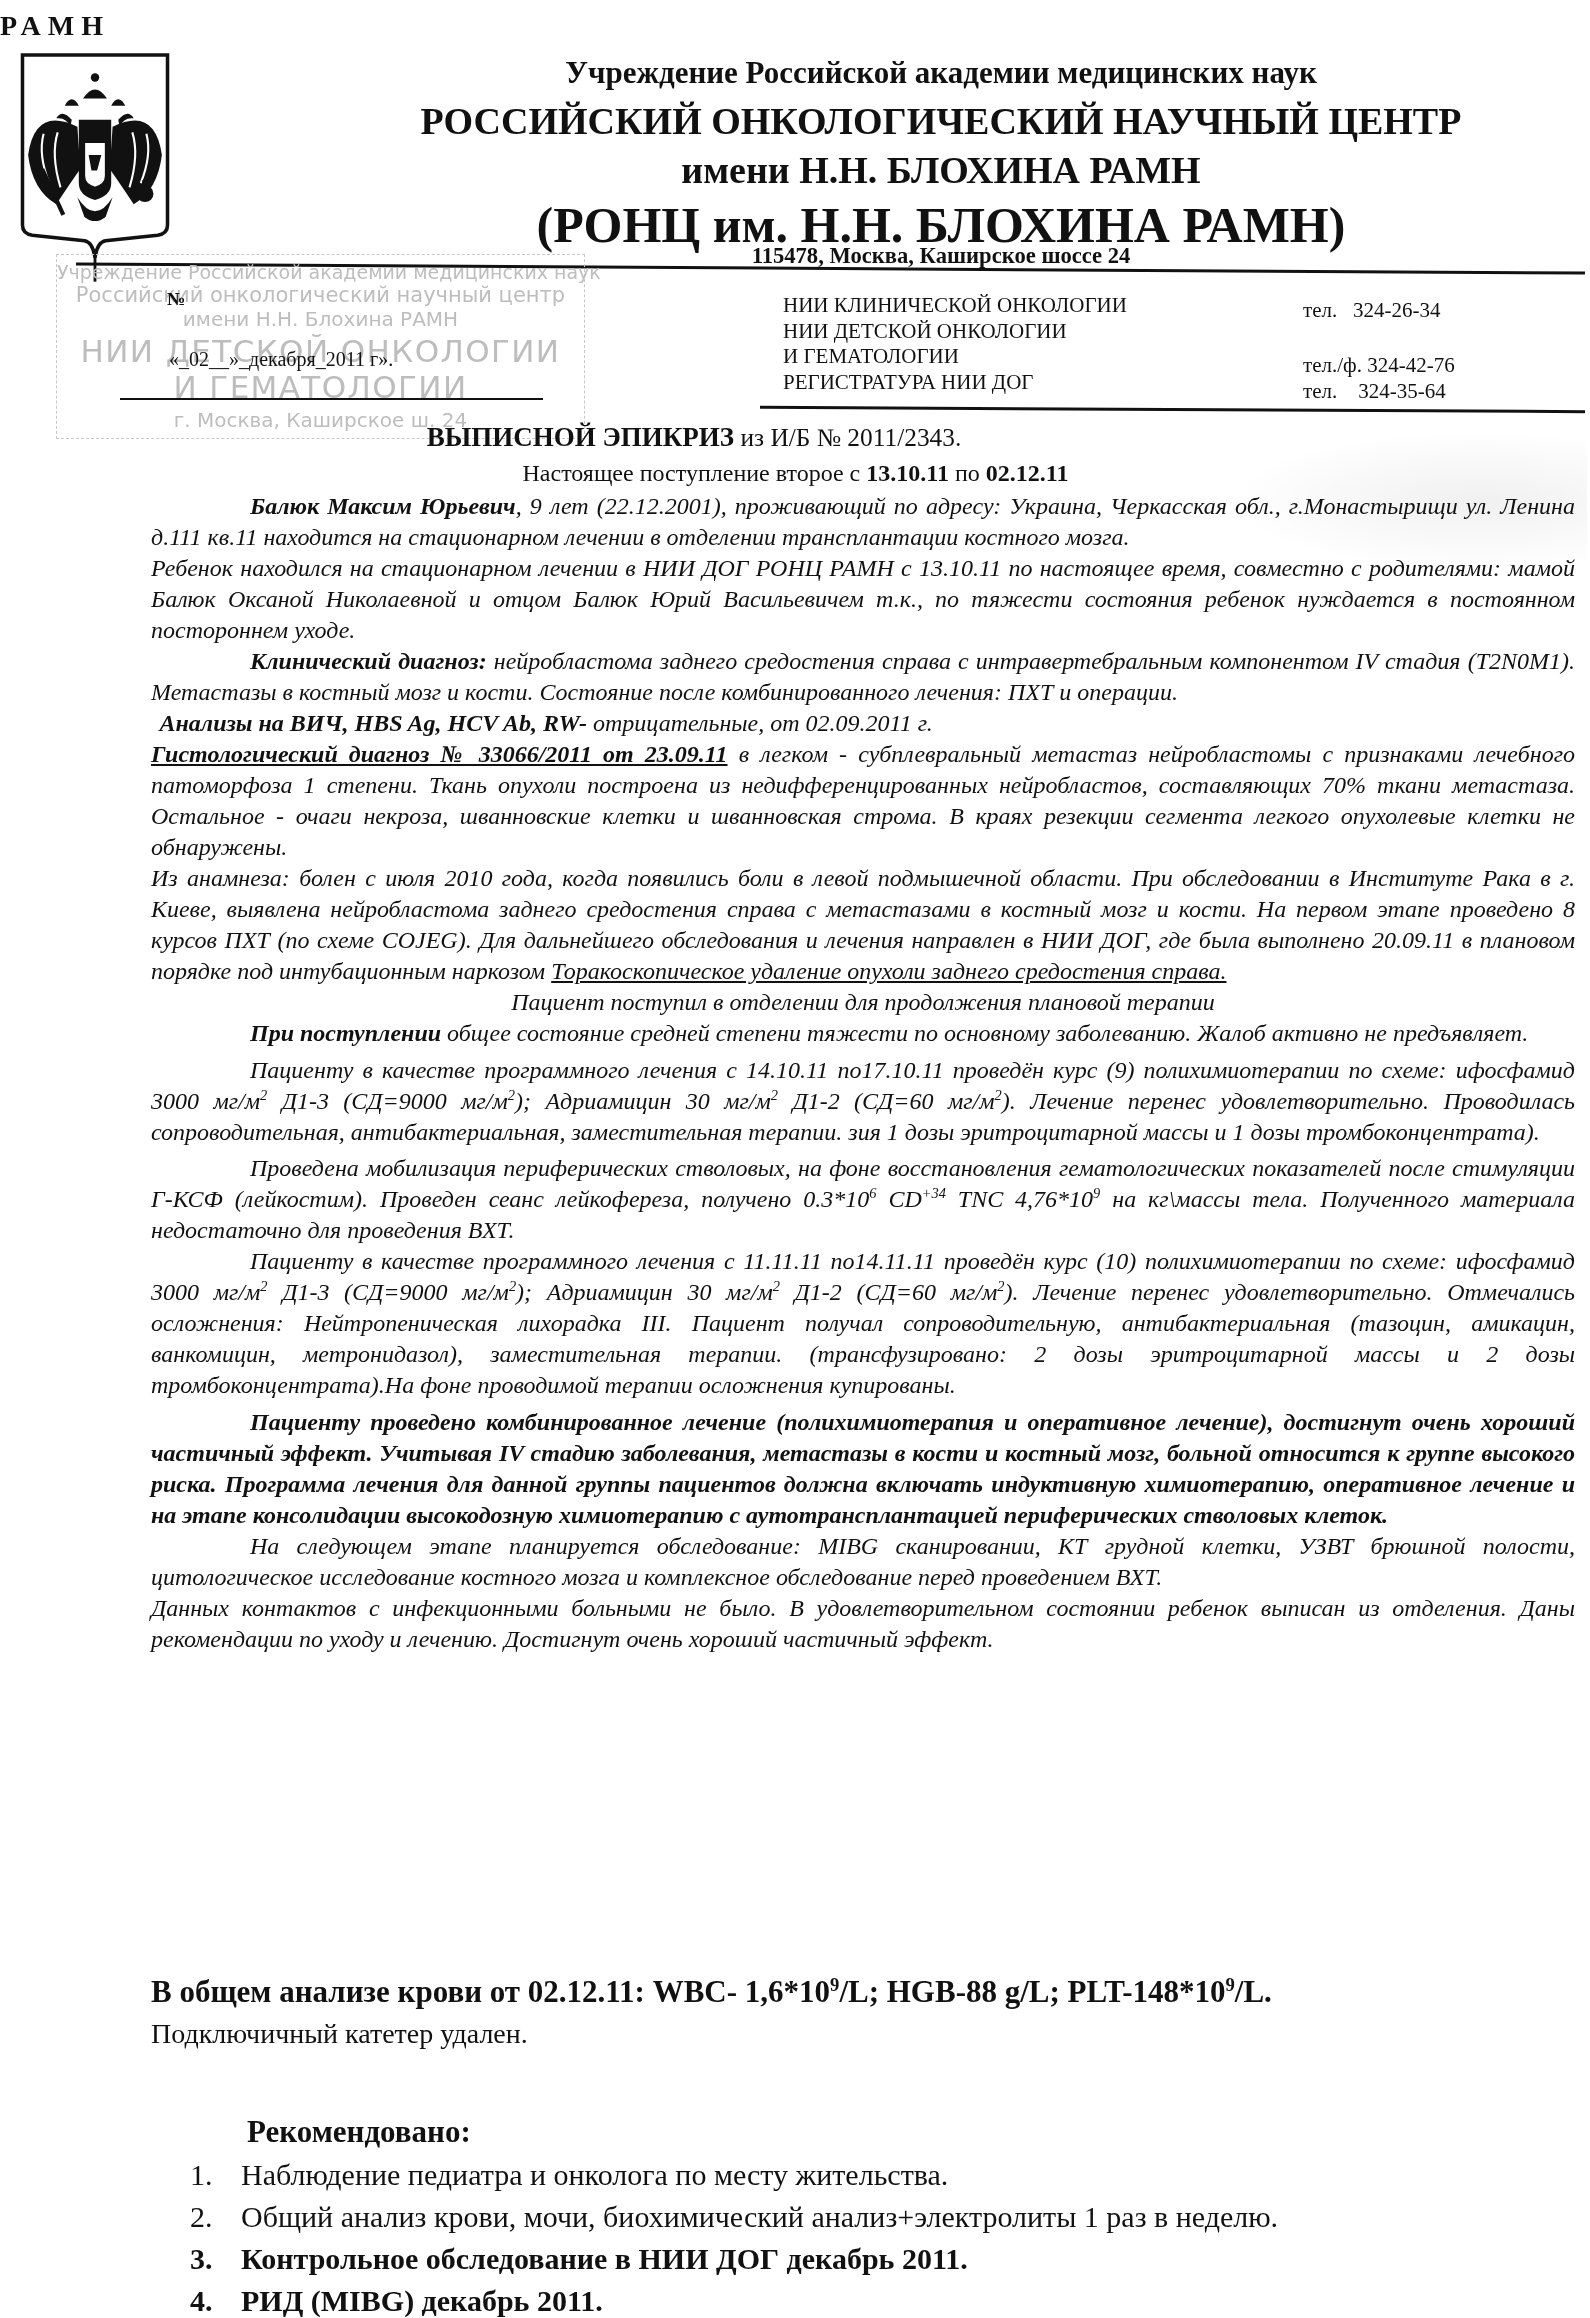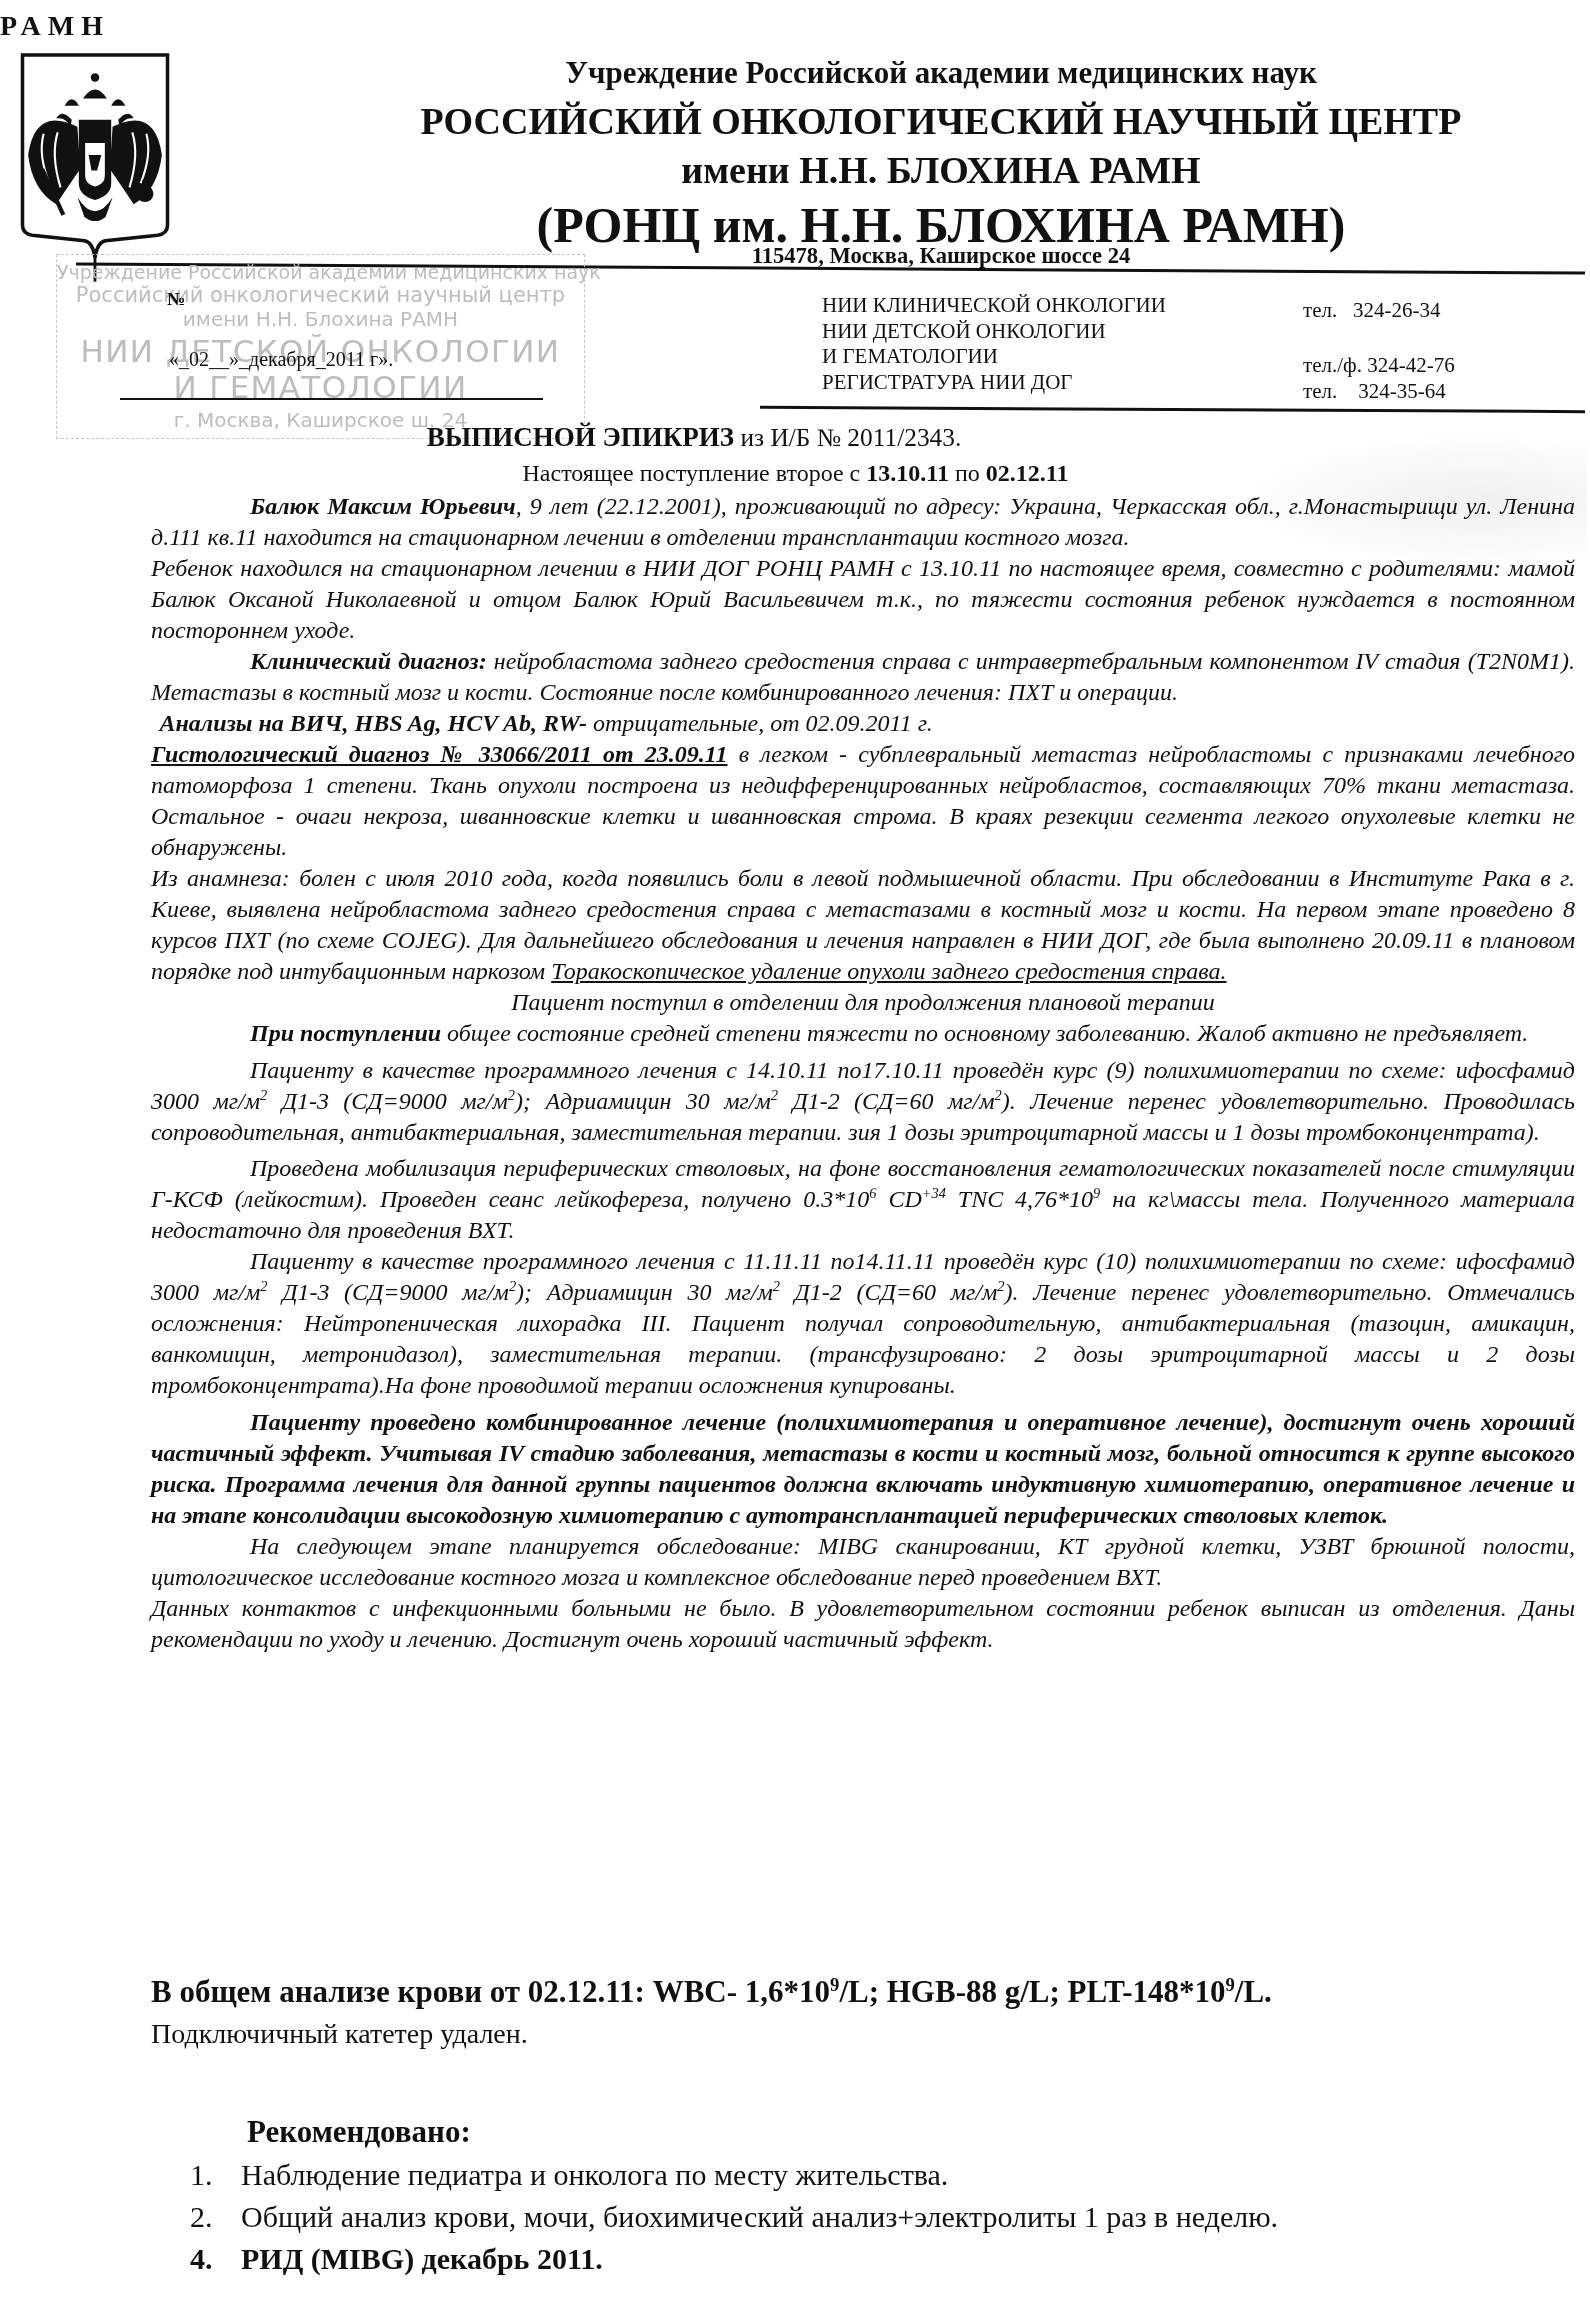--- a/index.html
+++ b/index.html
@@ -33,21 +33,21 @@
     .stamp .s1 { font-size: 19px; margin-top: 5.6px; }
     .stamp .s2 { font-size: 21px; }
     .stamp .s3 { font-size: 20px; }
     .stamp .s4 { font-size: 31px; margin-top: 2.8px; letter-spacing: 1.4px; }
     .stamp .s5 { font-size: 31px; letter-spacing: 1.4px; }
     .stamp .s6 { font-size: 20px; margin-top: 2.8px; }
 
     .num-mark { left: 167px; top: 289px; font-weight: bold; font-size: 18.3px; }
     .date-line { left: 169px; top: 348px; font-weight: normal; font-size: 20px; }
 
-    .dept { left: 783px; font-size: 21px; margin-left: 39px; }
+    .dept { left: 783px; font-size: 21px; }
     .tel { left: 1303px; font-size: 21px; white-space: pre; }
 
     .ghost-stamp-right {
       left: 1227px; top: 430px; width: 360px; height: 141px;
       background: radial-gradient(ellipse at 70% 50%, rgba(0,0,0,0.06), rgba(0,0,0,0) 70%);
     }
 
     
     .title { left: 0; width: 1388px; top: 422px; text-align: center; font-size: 25.4px; }
     .title b { font-size: 27px; }
@@ -155,15 +155,16 @@
   <p>Данных контактов с инфекционными больными не было. В удовлетворительном состоянии ребенок выписан из отделения. Даны рекомендации по уходу и лечению. Достигнут очень хороший частичный эффект.</p>
 </div>
 
 <div class="abs blood"><span>В общем анализе крови от 02.12.11: WBC- 1,6*10</span><sup>9</sup><span>/L; HGB-88 g/L; PLT-148*10</span><sup>9</sup><span>/L.</span></div>
 <div class="abs catheter">Подключичный катетер удален.</div>
 
 <div class="abs rec-title">Рекомендовано:</div>
 <ul class="abs rec-list" id="rec-list">
     <li><span class="n">1.</span><span>Наблюдение педиатра и онколога по месту жительства.</span></li>
     <li><span class="n">2.</span><span>Общий анализ крови, мочи, биохимический анализ+электролиты 1 раз в неделю.</span></li>
+    <li style="font-weight: bold;"><span class="n">3.</span><span>Контрольное обследование в НИИ ДОГ декабрь 2011.</span></li>
     <li style="font-weight: bold;"><span class="n">4.</span><span>РИД (MIBG) декабрь 2011.</span></li>
   </ul>
 
 
 </body></html>

